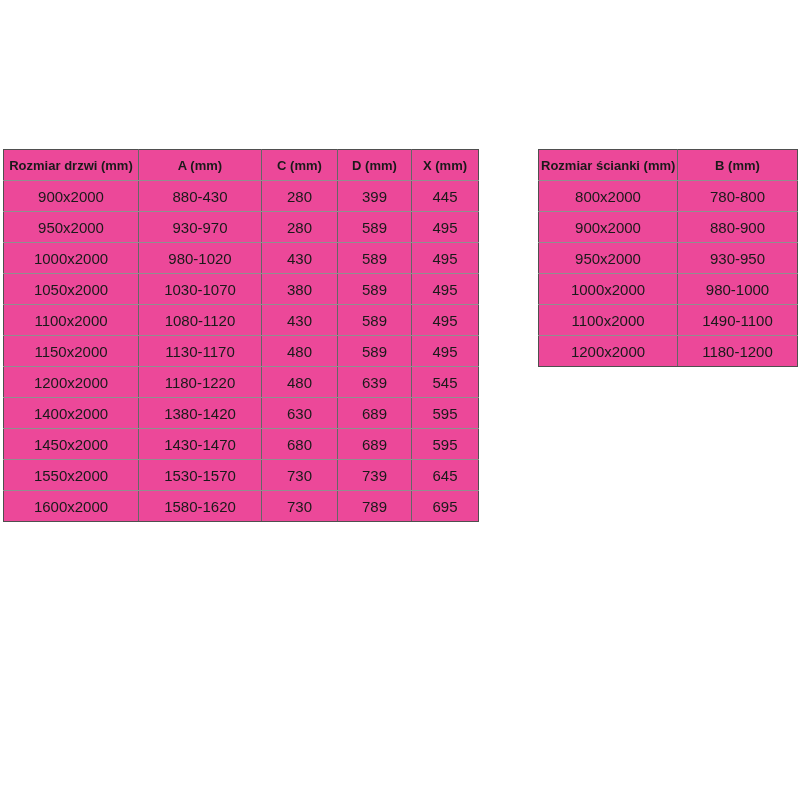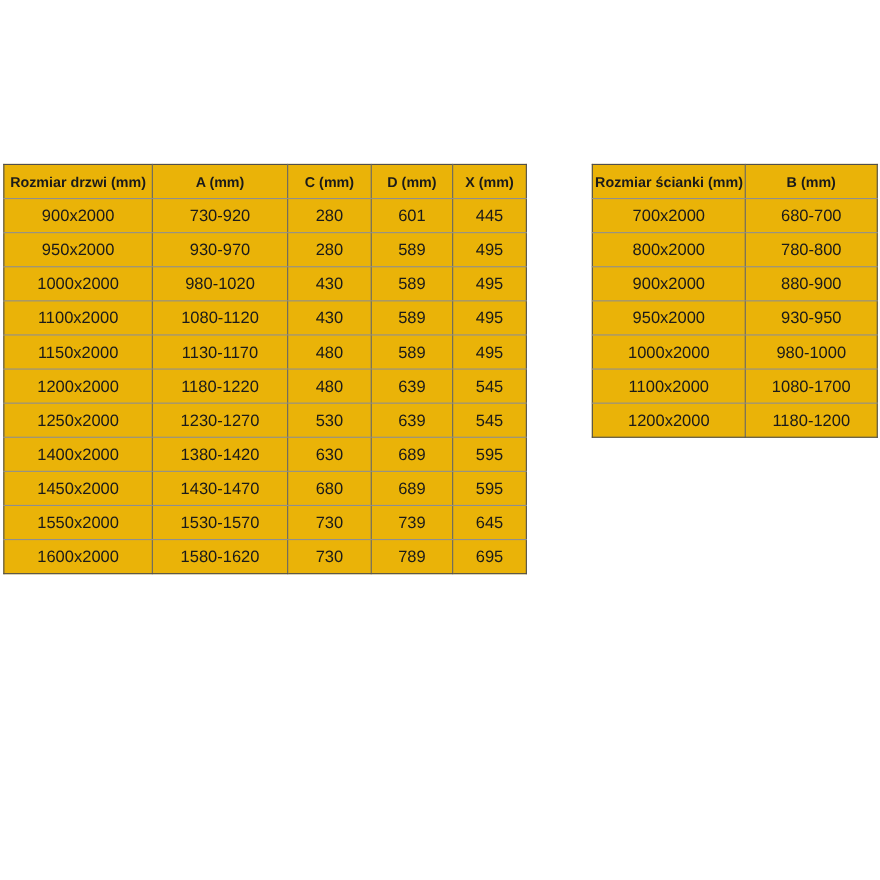--- a/index.html
+++ b/index.html
@@ -14,21 +14,21 @@
   .page {
     position: relative;
     width: 800px;
     height: 800px;
     background: #ffffff;
   }
   table.spec {
     position: absolute;
     border-collapse: collapse;
     table-layout: fixed;
-    background: #eab308;
+    background: #ec4899;
     padding-left: 38px;
   }
   table.spec th, table.spec td {
     height: 30px;
     padding: 0 2px;
     text-align: center;
     vertical-align: middle;
     color: #1a1a1a;
     white-space: nowrap;
     overflow: hidden;
@@ -76,36 +76,43 @@
           <th>Rozmiar drzwi (mm)</th>
           <th>A (mm)</th>
           <th>C (mm)</th>
           <th>D (mm)</th>
           <th>X (mm)</th>
         </tr>
       </thead>
       <tbody>
         <tr>
           <td>900x2000</td>
-          <td>730-920</td>
+          <td>880-430</td>
           <td>280</td>
-          <td>601</td>
+          <td>399</td>
           <td>445</td>
         </tr>
         <tr>
           <td>950x2000</td>
           <td>930-970</td>
           <td>280</td>
           <td>589</td>
           <td>495</td>
         </tr>
         <tr>
           <td>1000x2000</td>
           <td>980-1020</td>
           <td>430</td>
+          <td>589</td>
+          <td>495</td>
+        </tr>
+        <tr>
+          <td>1050x2000</td>
+          <td>1030-1070</td>
+          <td>380</td>
           <td>589</td>
           <td>495</td>
         </tr>
         <tr>
           <td>1100x2000</td>
           <td>1080-1120</td>
           <td>430</td>
           <td>589</td>
           <td>495</td>
         </tr>
@@ -117,27 +124,20 @@
           <td>495</td>
         </tr>
         <tr>
           <td>1200x2000</td>
           <td>1180-1220</td>
           <td>480</td>
           <td>639</td>
           <td>545</td>
         </tr>
         <tr>
-          <td>1250x2000</td>
-          <td>1230-1270</td>
-          <td>530</td>
-          <td>639</td>
-          <td>545</td>
-        </tr>
-        <tr>
           <td>1400x2000</td>
           <td>1380-1420</td>
           <td>630</td>
           <td>689</td>
           <td>595</td>
         </tr>
         <tr>
           <td>1450x2000</td>
           <td>1430-1470</td>
           <td>680</td>
@@ -167,42 +167,38 @@
         <col>
     </colgroup>
   <thead>
         <tr>
           <th>Rozmiar ścianki (mm)</th>
           <th>B (mm)</th>
         </tr>
       </thead>
       <tbody>
         <tr>
-          <td>700x2000</td>
-          <td>680-700</td>
-        </tr>
-        <tr>
           <td>800x2000</td>
           <td>780-800</td>
         </tr>
         <tr>
           <td>900x2000</td>
           <td>880-900</td>
         </tr>
         <tr>
           <td>950x2000</td>
           <td>930-950</td>
         </tr>
         <tr>
           <td>1000x2000</td>
           <td>980-1000</td>
         </tr>
         <tr>
           <td>1100x2000</td>
-          <td>1080-1700</td>
+          <td>1490-1100</td>
         </tr>
         <tr>
           <td>1200x2000</td>
           <td>1180-1200</td>
         </tr>
       </tbody>
     </table>
 
 </div>
 

